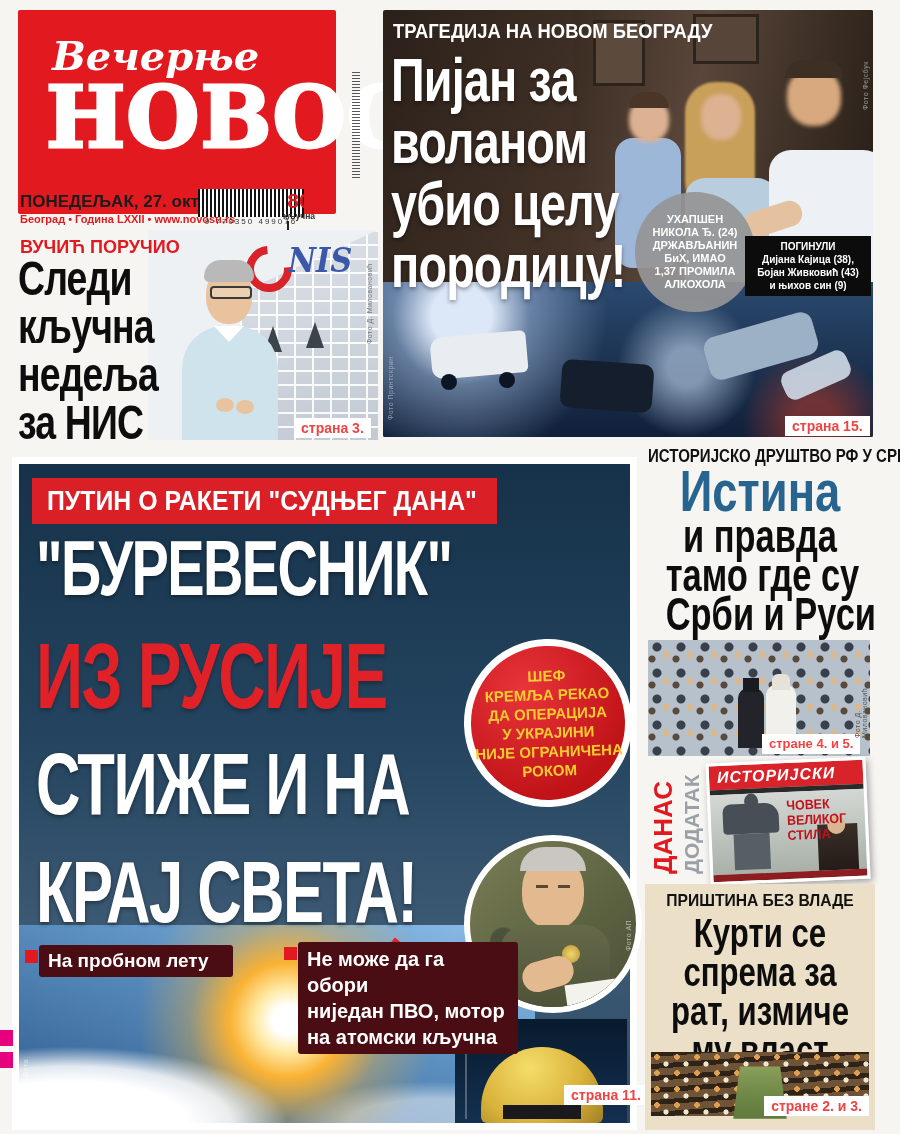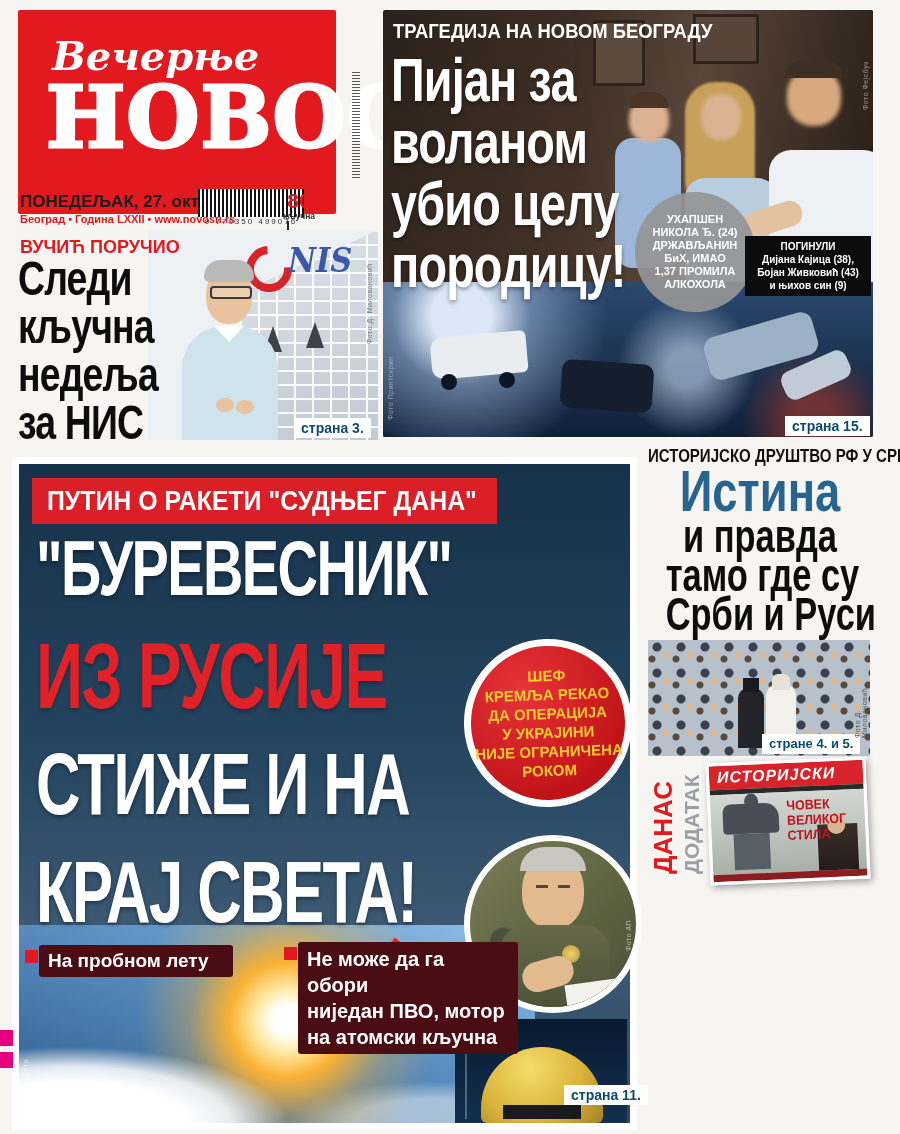--- a/index.html
+++ b/index.html
@@ -2,21 +2,21 @@
 <html><head>
 <meta charset="utf-8">
 <style>
   html,body{margin:0;padding:0;background:#e8e6e2;}
   .page{position:relative;width:900px;height:1134px;background:#f7f5f2;overflow:hidden;
         font-family:"Liberation Sans",sans-serif;color:#111;}
   .abs{position:absolute;}
   .nowrap{white-space:nowrap;}
   .hl{font-weight:bold;transform-origin:left top;white-space:nowrap;letter-spacing:-1px;line-height:1;}
   .hlc{font-weight:bold;transform-origin:center top;text-align:center;white-space:nowrap;line-height:1;}
-  .chip{position:absolute;background:#fff;color:#0c4a6e;font-weight:bold;font-size:14px;
+  .chip{position:absolute;background:#fff;color:#ef4444;font-weight:bold;font-size:14px;
         padding:1px 7px;white-space:nowrap;line-height:18px;}
   .vtxt{writing-mode:vertical-rl;transform:rotate(180deg);}
   .cred{position:absolute;font-size:7px;letter-spacing:.5px;color:#888;}
   .shadowtxt{text-shadow:0 2px 5px rgba(0,0,0,.4);}
   
   .logo-box{position:absolute;left:18px;top:10px;width:318px;height:204px;background:#e2191f;border-radius:2px;}
   .logo-script{position:absolute;left:34px;top:22px;color:#fff;font-family:"DejaVu Serif",serif;
                font-style:italic;font-weight:bold;font-size:40px;}
   .logo-title{position:absolute;left:28px;top:66px;color:#fff;font-family:"DejaVu Serif",serif;
               font-weight:bold;font-size:84px;line-height:1;-webkit-text-stroke:3px #fff;letter-spacing:1px;}
@@ -288,17 +288,28 @@
         <div class="abs nowrap" style="left:76px;top:6px;font-size:13.5px;line-height:15px;font-weight:bold;color:#c1121c;transform:scaleX(.92);transform-origin:left top;">
           <div>ЧОВЕК</div>
           <div>ВЕЛИКОГ</div>
           <div>СТИЛА</div>
         </div>
       </div>
       <div class="abs" style="left:0;bottom:0;width:100%;height:7px;background:#8c1d20;"></div>
     </div>
   </div>
 
+  <div class="abs" style="left:645px;top:884px;width:230px;height:246px;background:#ebdfc8;overflow:hidden;">
+    <div class="abs hlc" style="left:0;top:8px;width:230px;font-size:17px;color:#111;transform:scale(.92,1);">ПРИШТИНА БЕЗ ВЛАДЕ</div>
+    <div class="abs hlc" style="left:0;top:28px;width:230px;font-size:38px;color:#0d0d0d;transform:scale(.82,1.08);">Курти се</div>
+    <div class="abs hlc" style="left:0;top:67px;width:230px;font-size:38px;color:#0d0d0d;transform:scale(.82,1.08);">спрема за</div>
+    <div class="abs hlc" style="left:0;top:106px;width:230px;font-size:38px;color:#0d0d0d;transform:scale(.82,1.08);">рат, измиче</div>
+    <div class="abs hlc" style="left:0;top:145px;width:230px;font-size:38px;color:#0d0d0d;transform:scale(.82,1.08);">му власт</div>
+    <div class="abs parl" style="left:6px;top:168px;width:218px;height:64px;">
+      <div class="abs" style="left:86px;top:10px;width:46px;height:54px;background:linear-gradient(#8aa05a,#5f7a3c);transform:perspective(60px) rotateX(18deg);"></div>
+    </div>
+    <div class="chip" style="right:6px;top:212px;font-size:14px;">стране 2. и 3.</div>
+  </div>
 
   <div class="abs" style="left:0;top:1030px;width:13px;height:16px;background:#e6007e;"></div>
   <div class="abs" style="left:0;top:1052px;width:13px;height:16px;background:#e6007e;"></div>
 
 </div>
 
 </body></html>

